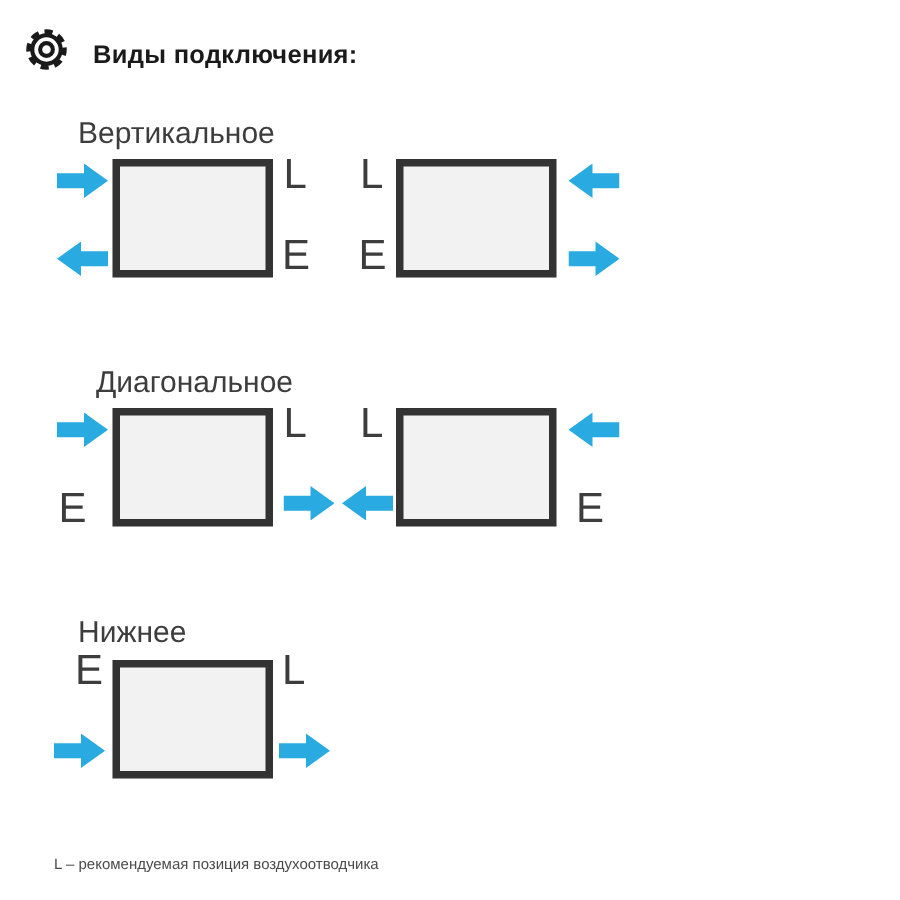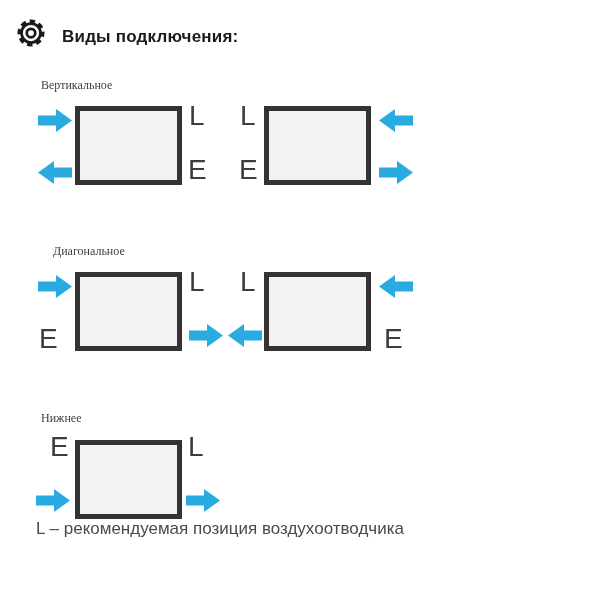--- a/index.html
+++ b/index.html
@@ -14,21 +14,21 @@
   *{margin:0;padding:0;box-sizing:border-box;}
   html,body{width:600px;height:600px;background:var(--background);}
   body{font-family:"Liberation Sans", sans-serif;}
   .stage{position:relative;width:600px;height:600px;background:var(--background);overflow:hidden;}
 
   
   .gear{position:absolute;left:16px;top:18px;width:30px;height:30px;color:var(--title-text);}
   .page-title{position:absolute;left:62px;top:27px;font-size:17px;font-weight:700;color:var(--title-text);letter-spacing:.2px;}
 
   
-  .section-title{position:absolute;left:41px;font-size:12px;color:var(--text);font-family:Liberation Serif, serif;}
+  .section-title{position:absolute;left:52px;font-size:20px;color:var(--text);}
   .st-vertical{top:78px;}
   .st-diagonal{top:244px;margin-left:12px;}
   .st-bottom{top:411px;}
 
   
   .radiator{position:absolute;width:107px;height:79px;border:5px solid var(--radiator-border);background:var(--radiator-fill);}
   .r-v-left{left:75px;top:106px;}
   .r-v-right{left:264px;top:106px;}
   .r-d-left{left:75px;top:272px;}
   .r-d-right{left:264px;top:272px;}
@@ -56,21 +56,21 @@
   .p-v-l2{left:240px;top:102px;}
   .p-v-e2{left:239px;top:156px;}
   .p-d-l1{left:189px;top:268px;}
   .p-d-e1{left:39px;top:325px;}
   .p-d-l2{left:240px;top:268px;}
   .p-d-e2{left:384px;top:325px;}
   .p-b-e{left:50px;top:433px;}
   .p-b-l{left:188px;top:433px;}
 
   
-  .legend{position:absolute;left:36px;top:521px;font-size:17px;line-height:15px;color:var(--legend-text);text-align:right;}
+  .legend{position:absolute;left:36px;top:569px;font-size:10px;line-height:15px;color:var(--legend-text);text-align:right;}
 </style>
 </head>
 <body>
 
 <div class="stage">
 
   <span class="gear">
     <svg viewBox="0 0 24 24" fill="none" stroke="currentColor">
       <circle cx="12" cy="12" r="9" stroke-width="3.6" stroke-dasharray="4.1 2.95" stroke-dashoffset="1.2"></circle>
       <circle cx="12" cy="12" r="7.6" stroke-width="2.2"></circle>

